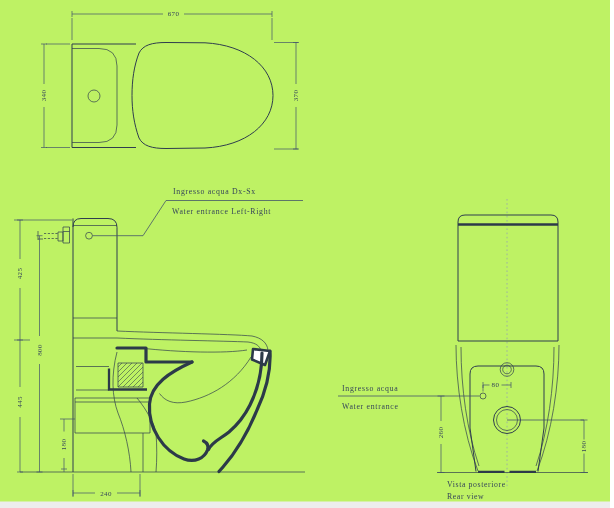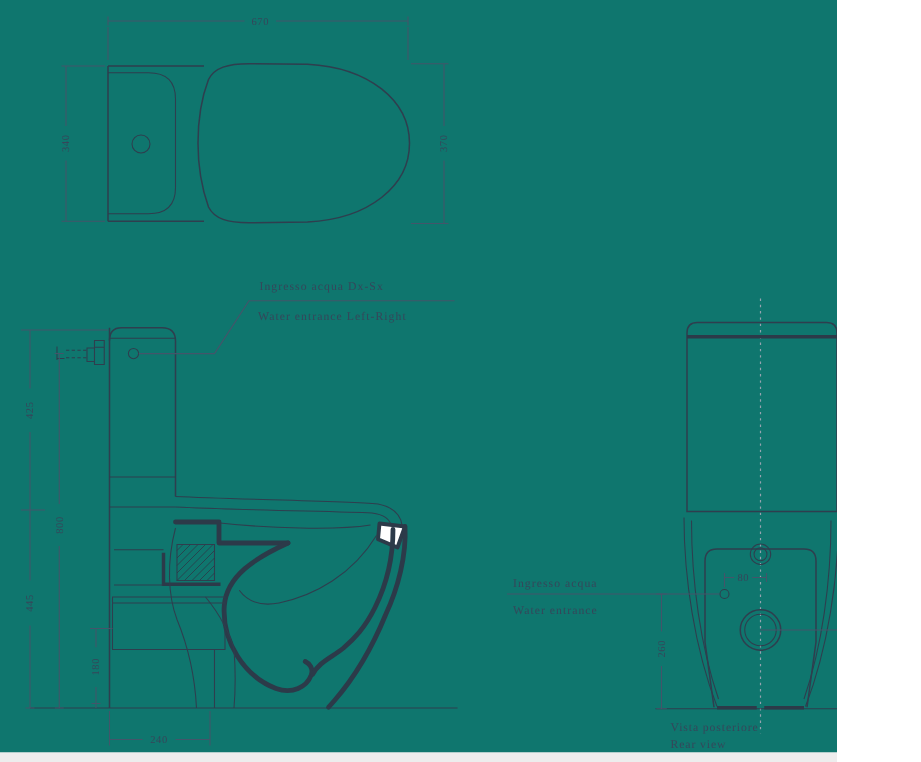--- a/index.html
+++ b/index.html
@@ -1,16 +1,16 @@
 <!DOCTYPE html>
 <html><head>
 <meta charset="utf-8">
 <style>
   html,body{margin:0;padding:0;background:#ffffff;}
-  .stage{position:relative;width:558px;height:508px;background:#0f766e;overflow:hidden;}
+  .stage{position:relative;width:610px;height:508px;background:#bef264;overflow:hidden;}
   svg{display:block;}
   text{font-family:"Liberation Serif","DejaVu Serif",serif;fill:#36465a;}
   .dim{font-size:7px;letter-spacing:.4px;}
   .note{font-size:7.8px;letter-spacing:.7px;}
   .cap{font-size:7.8px;letter-spacing:.6px;}
   .thin{stroke:#2f3e4e;stroke-width:.7;fill:none;}
   .med{stroke:#2f3e4e;stroke-width:1;fill:none;}
   .thick{stroke:#2c3a49;stroke-width:3.2;fill:none;stroke-linecap:round;stroke-linejoin:round;}
   .thickfill{stroke:#2c3a49;stroke-width:2.6;fill:#ffffff;stroke-linejoin:round;}
   .thick2{stroke:#2c3a49;stroke-width:2.3;fill:none;}

